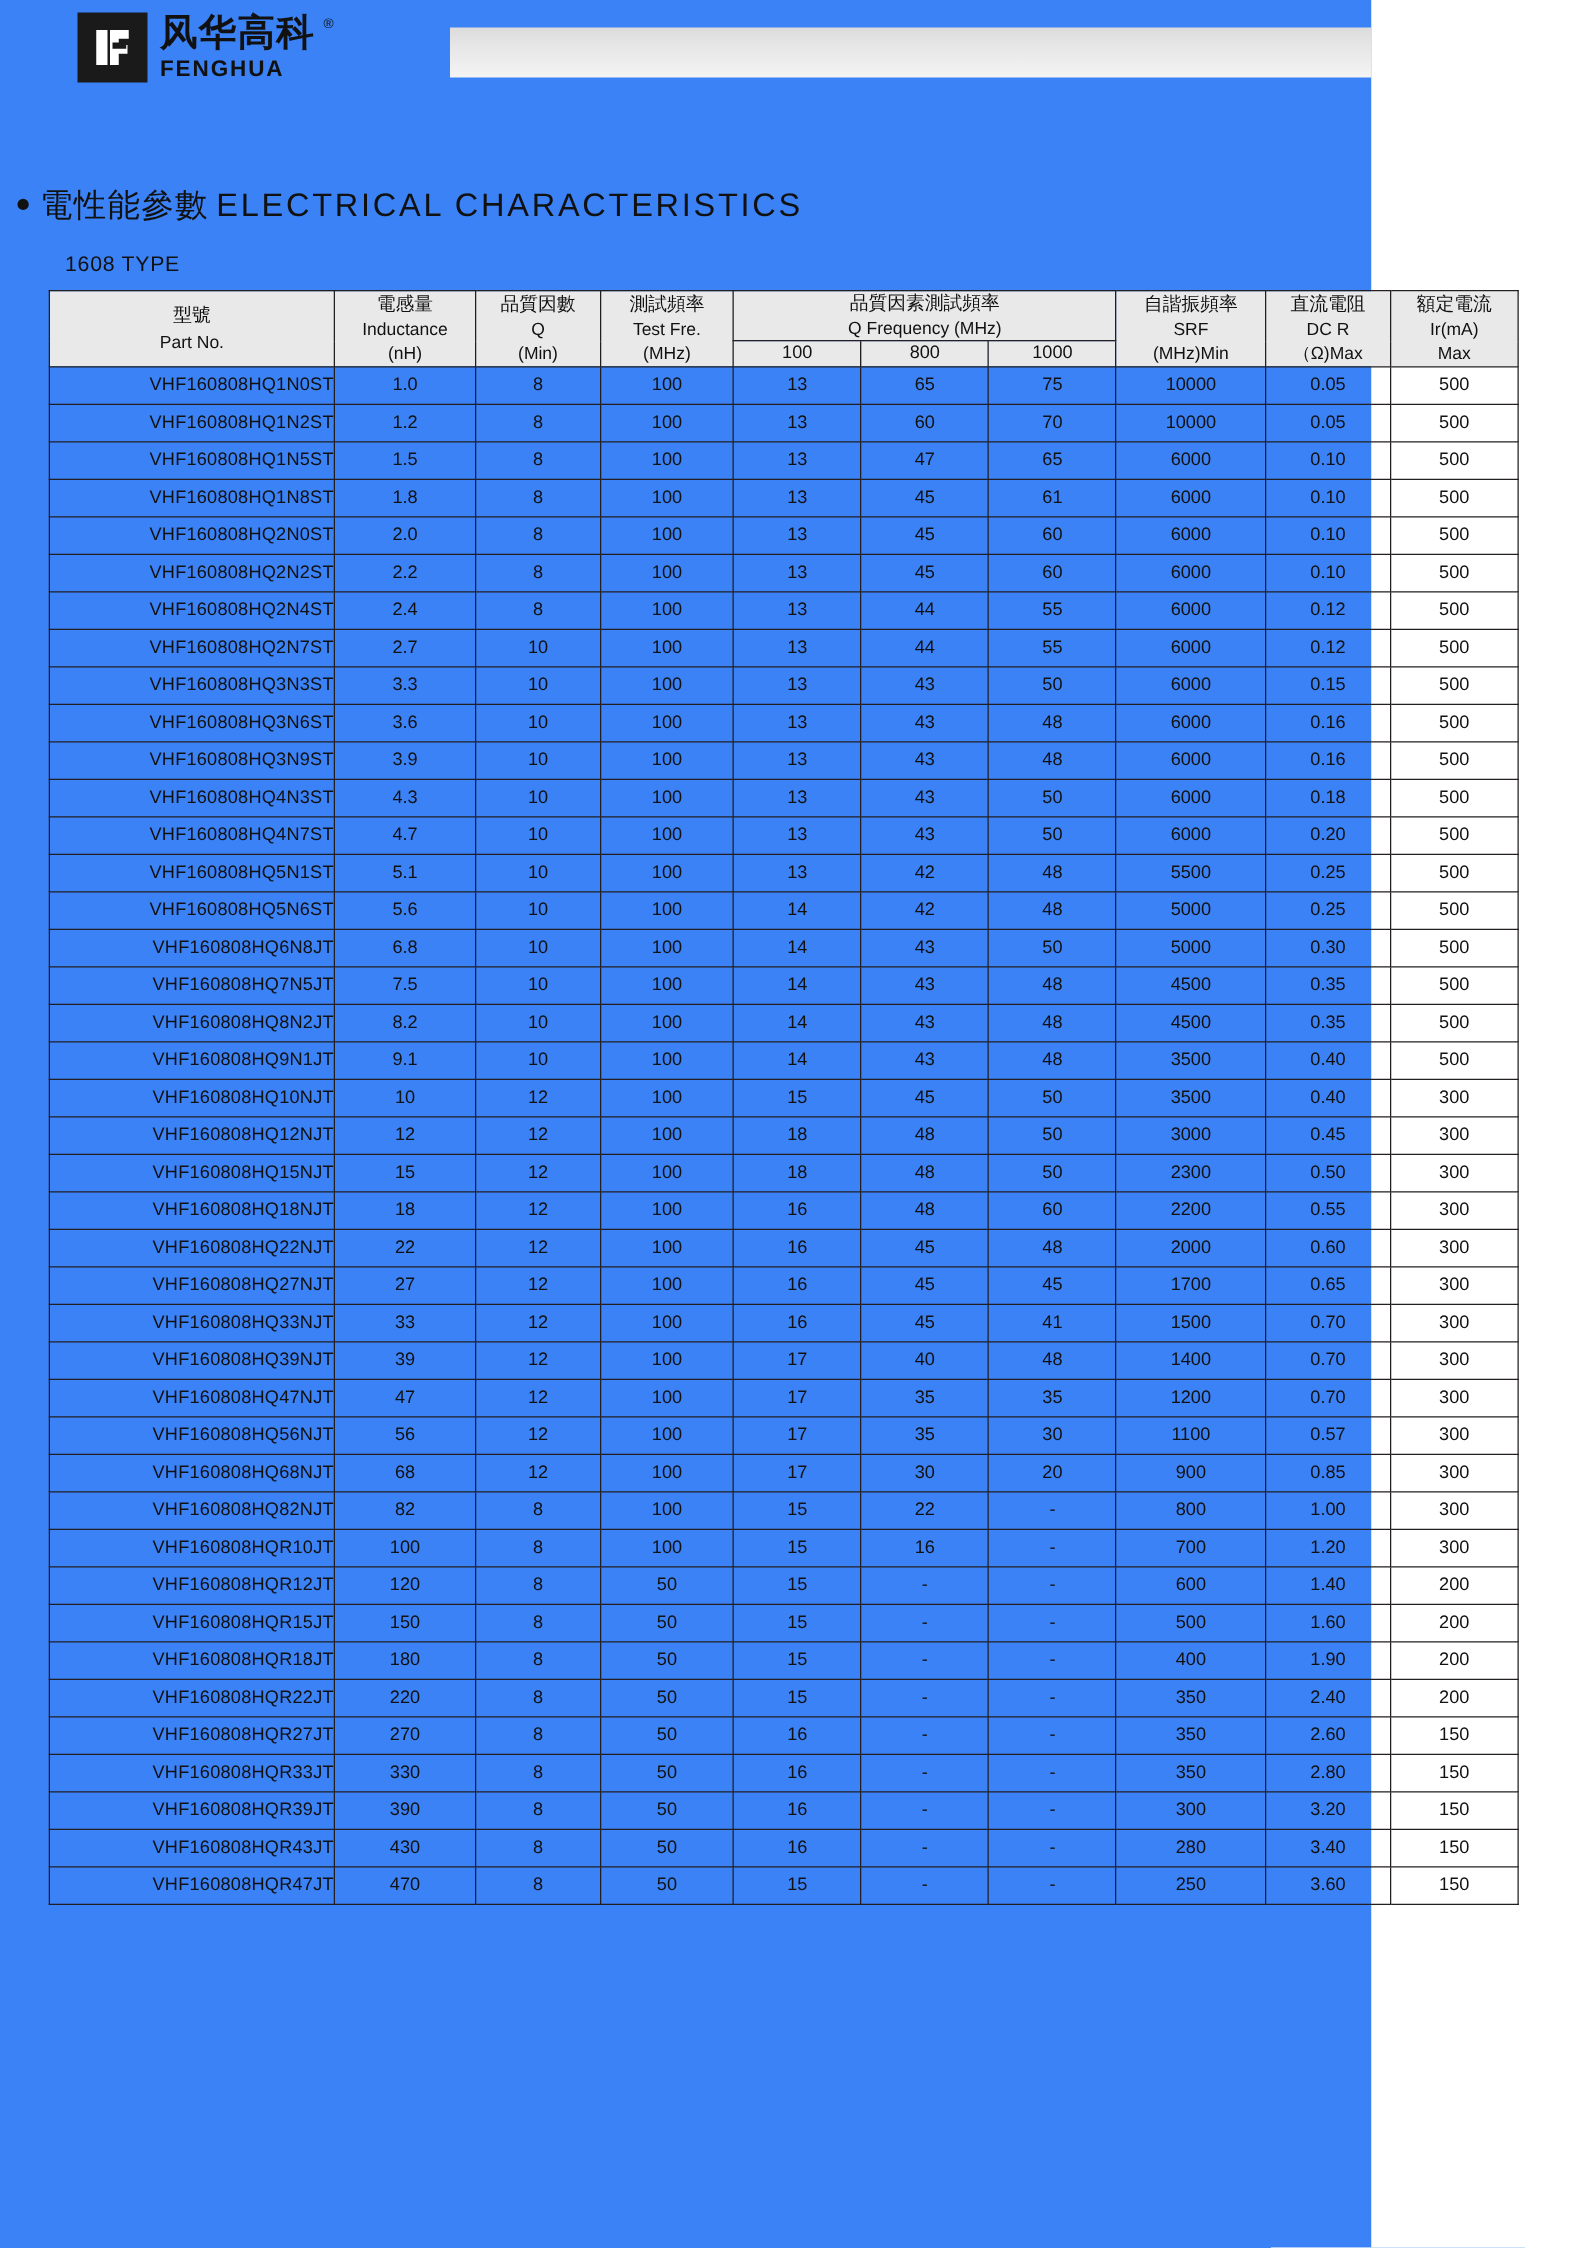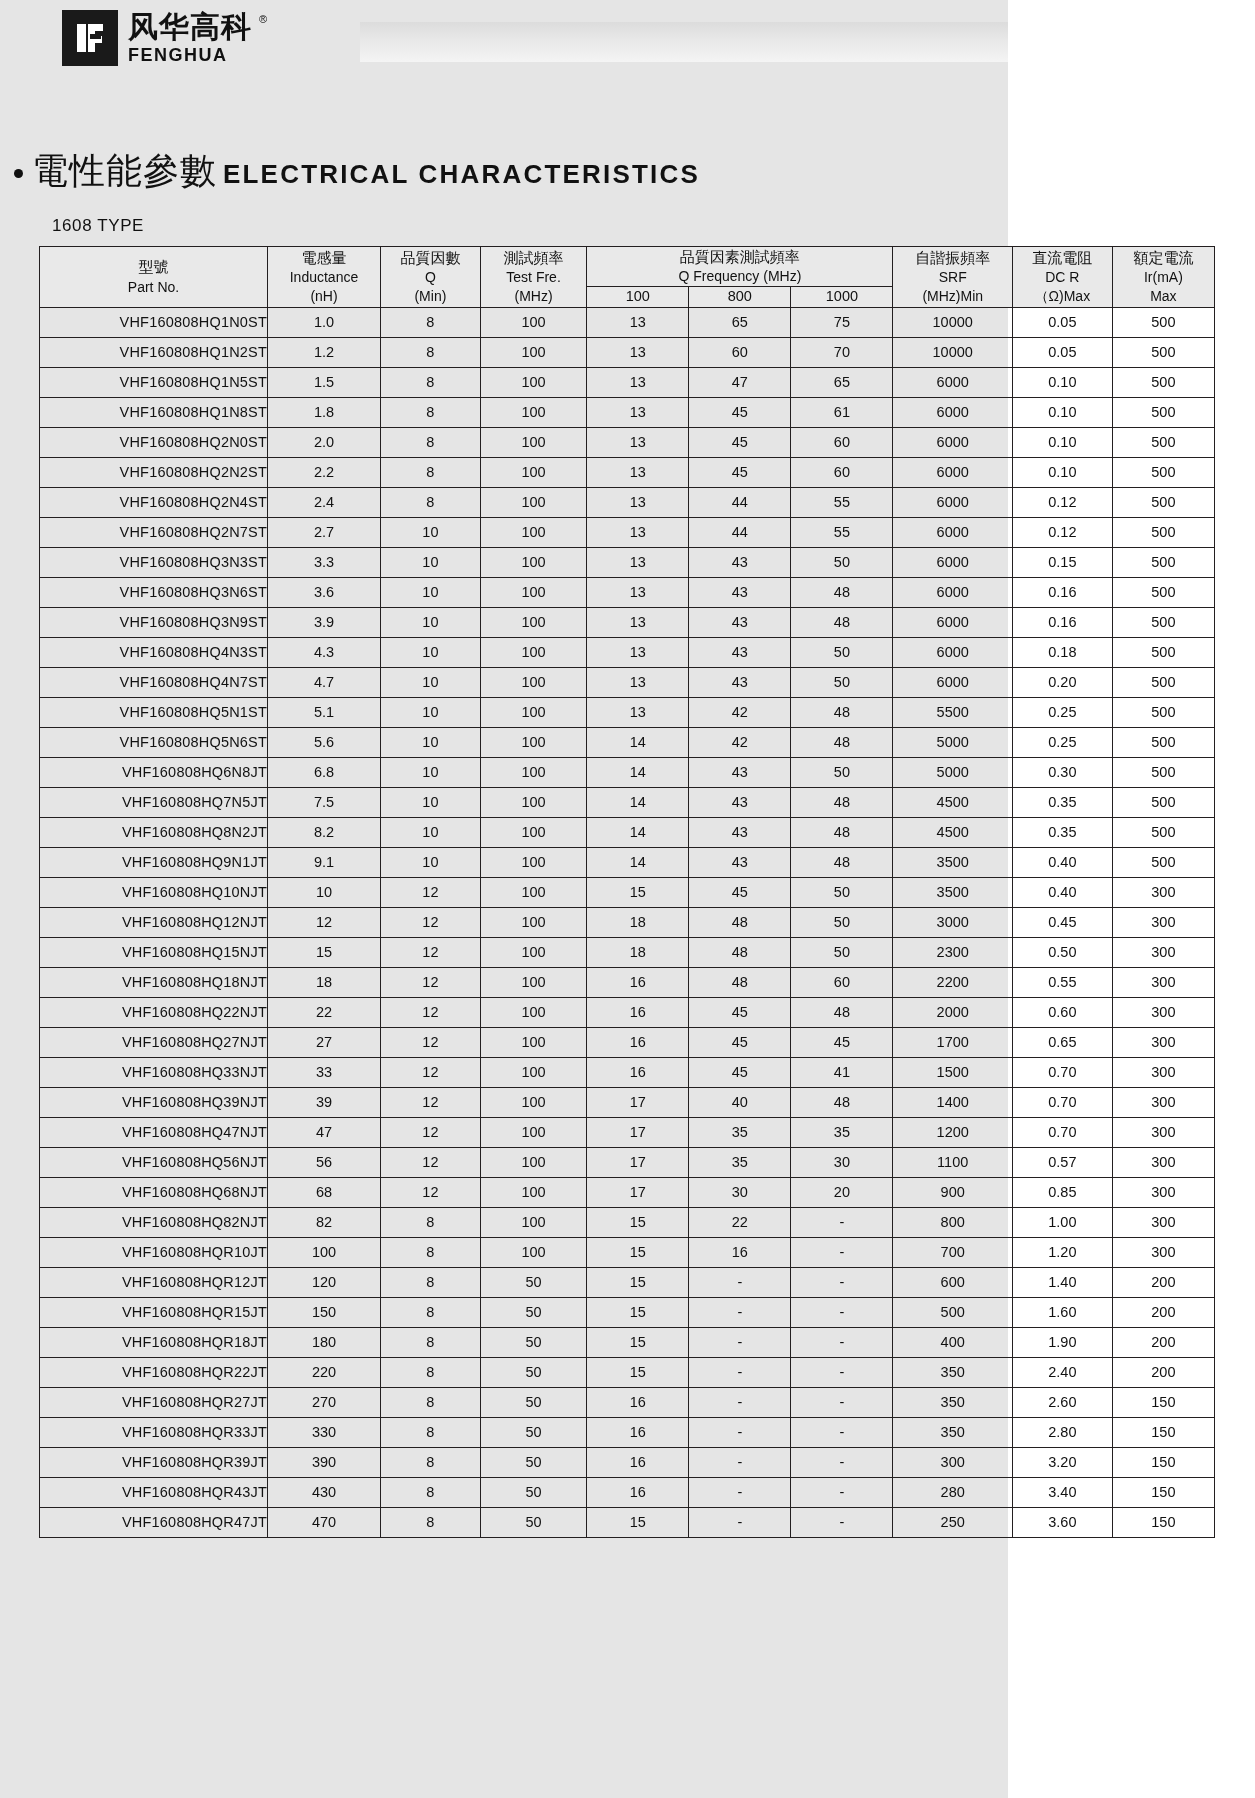--- a/index.html
+++ b/index.html
@@ -2,24 +2,24 @@
 <html><head>
 <meta charset="utf-8">
 <style>
   * { box-sizing: border-box; }
   html, body {
     margin: 0; padding: 0;
     background: #ffffff;
     font-family: "Liberation Sans", sans-serif;
   }
   .page {
-    width: 1008px;
+    width: 1097px;
     min-height: 1798px;
     position: relative;
-    background: #e5e5e5;
+    background: #3b82f6;
   }
 
   
   .header {
     position: relative;
     height: 92px;
     padding: 0;
   }
   .logo-block {
     position: absolute;
@@ -83,30 +83,30 @@
   .bullet {
     width: 9px; height: 9px;
     border-radius: 50%;
     background: #111;
     display: inline-block;
     margin-right: 9px;
     position: relative;
     top: -5px;
   }
   .title-cn {
-    font-size: 36px;
+    font-size: 26px;
     color: #111;
     letter-spacing: 1px;
   }
   .title-en {
     font-size: 26px;
     color: #111;
     letter-spacing: 2.2px;
     margin-left: 6px;
-    font-weight: 700;
+    font-weight: 400;
   }
 
   .type-label {
     margin: 20px 0 10px 52px;
     font-size: 17px;
     color: #111;
     letter-spacing: 0.6px;
   }
 
   

